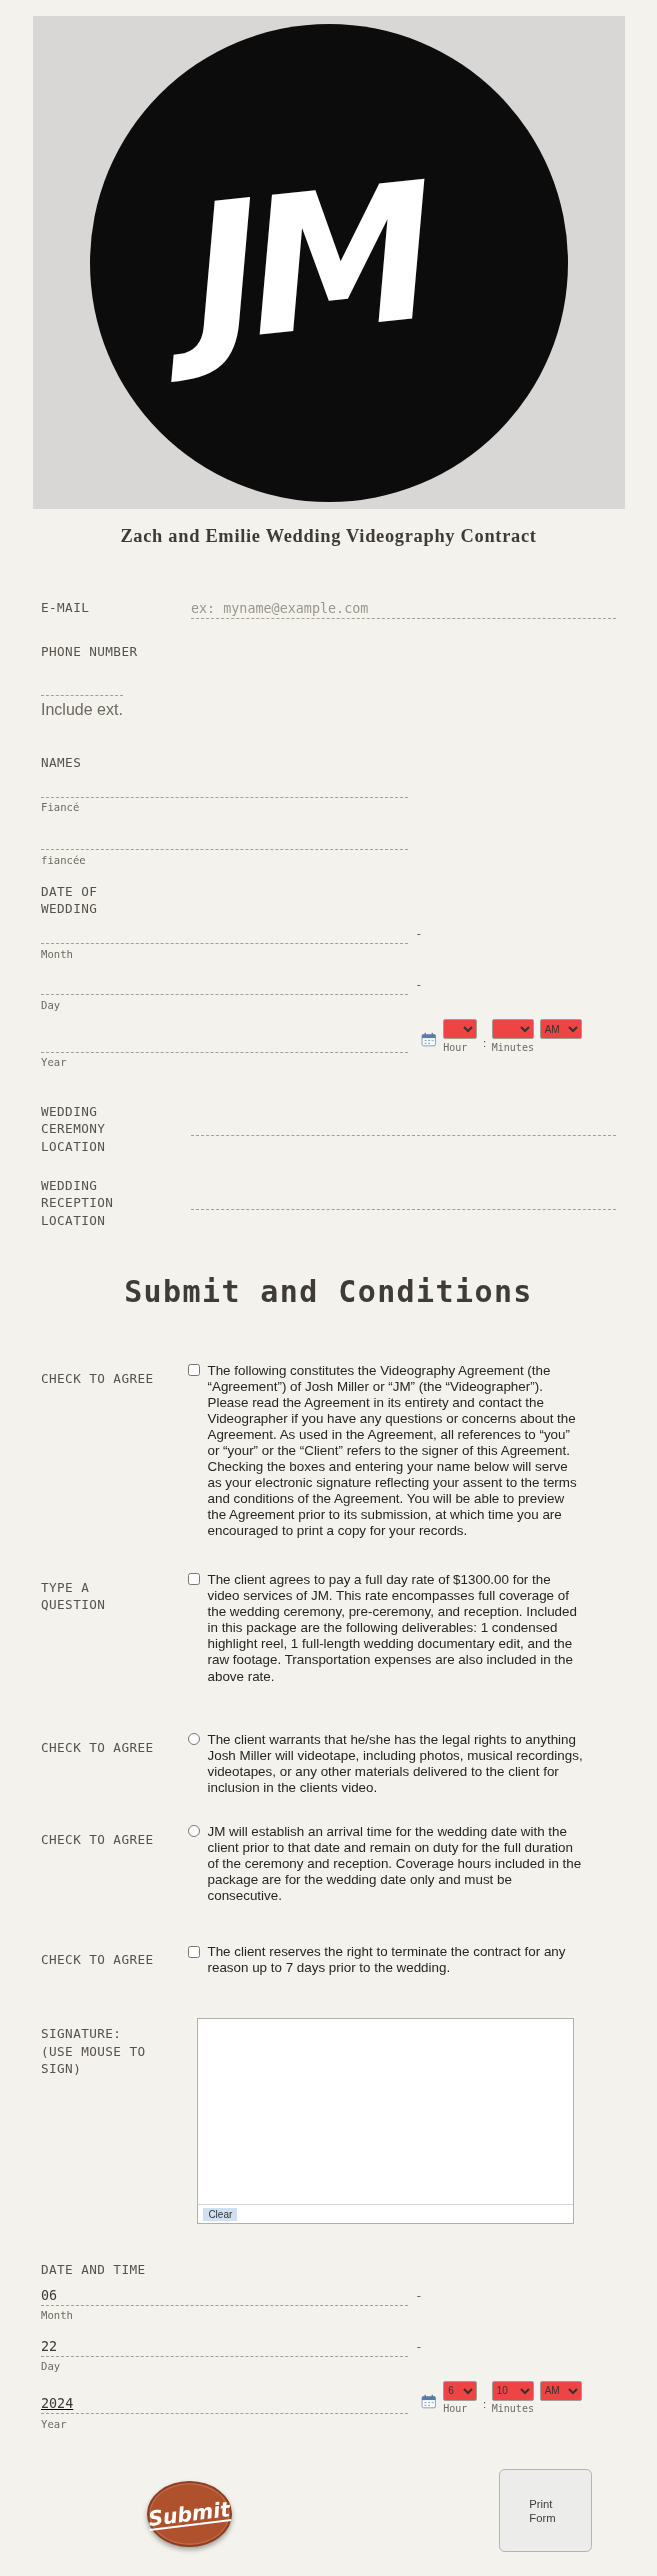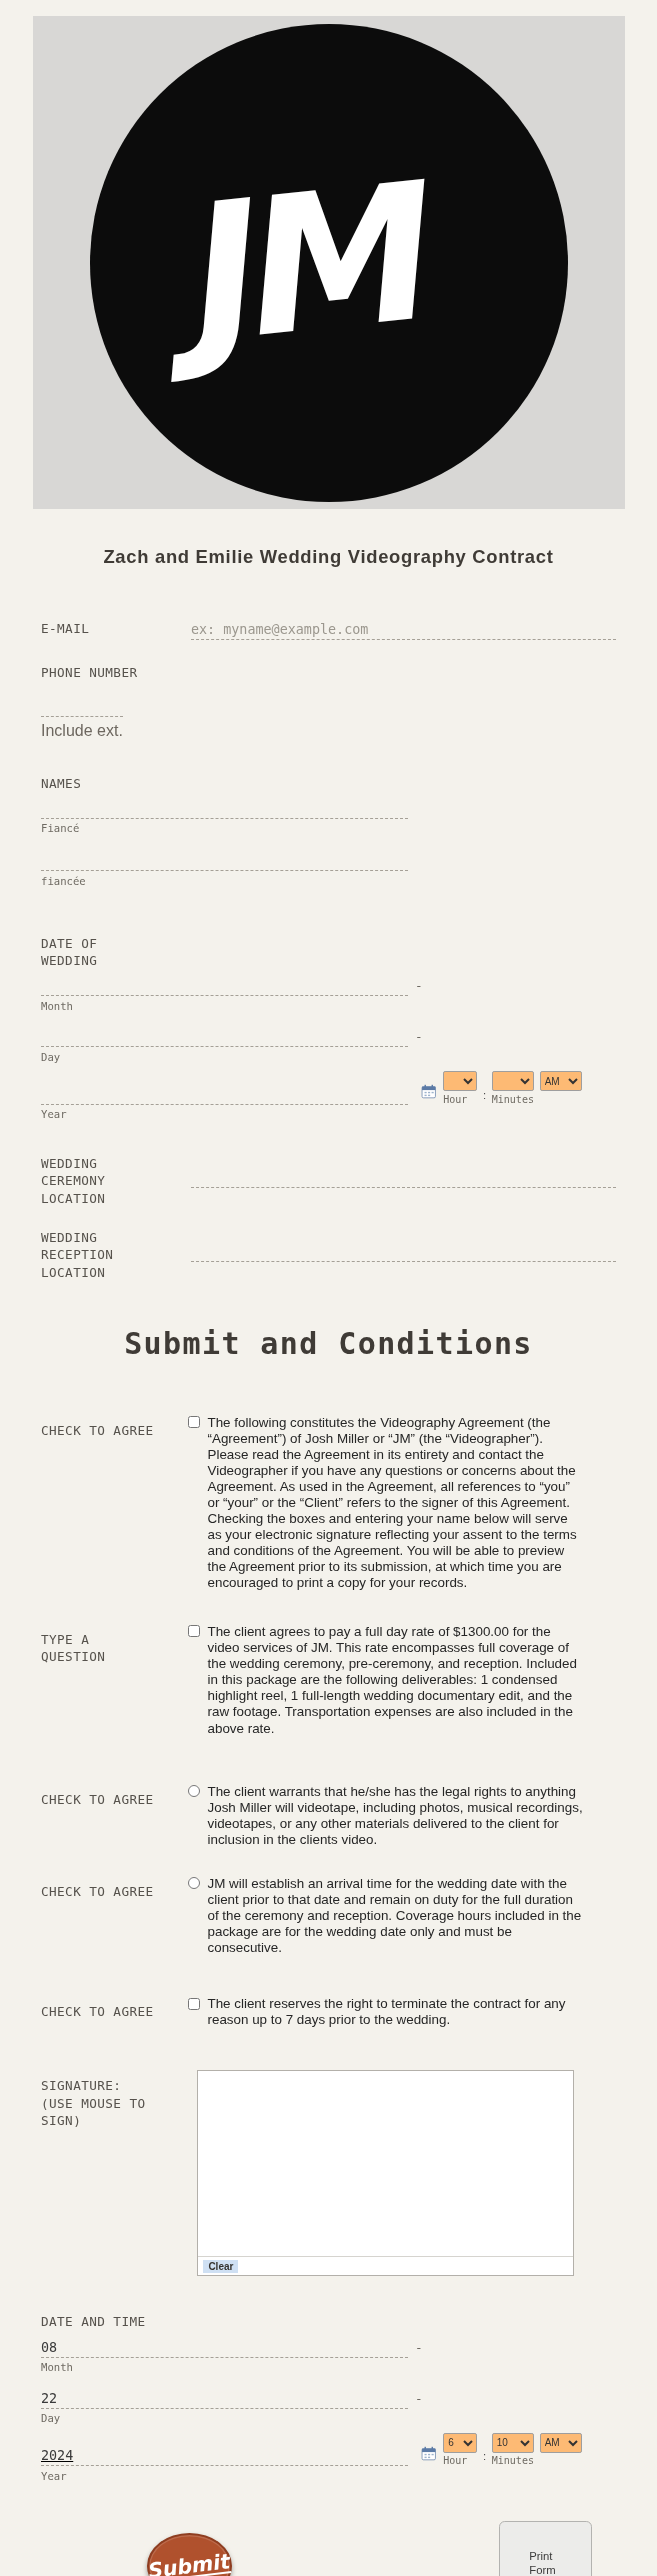--- a/index.html
+++ b/index.html
@@ -4,71 +4,71 @@
 <style>
   * { margin:0; padding:0; box-sizing:border-box; }
   html,body { background:#e9e7e1; }
   body { width:657px; margin:0 auto; font-family:"Liberation Sans", sans-serif; }
   .page { width:657px; height:2576px; background:#f4f2ec; position:relative; overflow:hidden; }
 
   
   .banner { height:493px; margin:16.3px 32.5px 0 32.5px; background:#d8d7d5; display:flex; align-items:center; justify-content:center; overflow:hidden; }
   .logo-circle { width:478px; height:478px; border-radius:50%; background:#0c0c0c; display:flex; align-items:center; justify-content:center; }
   .logo-text { color:#ffffff; font-family:"DejaVu Sans", sans-serif; font-weight:900; font-style:italic; font-size:189px; line-height:1; transform:rotate(-6deg) translateX(-21px); letter-spacing:-12.7px; }
-  .title { margin-top:37px; text-align:center; font-family:Liberation Sans, sans-serif; font-weight:bold; font-size:18.4px; letter-spacing:0.7px; color:#3f3b36; }
+  .title { margin-top:17px; text-align:center; font-family:Liberation Serif, serif; font-weight:bold; font-size:18.4px; letter-spacing:0.7px; color:#3f3b36; }
 
   
   .form { padding:0 41px;gap:9px; }
   .frow { display:flex; align-items:flex-start; }
   .row-label { width:141px; padding-right:25.4px; flex:none; font-family:"DejaVu Sans Mono", monospace; font-size:12.7px; letter-spacing:0.4px; color:#56524c; line-height:1.35; padding-top:7px; }
   .field-col { flex:1; }
   .input-line { border-bottom:0.7px dashed #a5a097; height:27px; width:100%; font-family:"DejaVu Sans Mono", monospace; font-size:13.4px; color:#3a3a3a; display:flex; align-items:flex-end; padding-bottom:2.1px; background:transparent; }
   .input-line.placeholder { color:#9b978e; }
   .sublabel { font-family:"DejaVu Sans Mono", monospace; font-size:10.6px; color:#6e6a62; margin-top:3.5px; }
   .hint { font-size:16px; color:#6d675f; margin-top:4.2px; }
   .stack { padding:0 41px; }
   .stack .row-label { padding-top:0; width:auto; padding-right:0; }
   .narrow { max-width:367px; }
   .dash-sep { font-family:"DejaVu Sans Mono", monospace; font-size:12.7px; color:#6e6a62; margin-left:7px; align-self:flex-end; padding-bottom:2.8px; }
 
   
   .time-widget { display:flex; align-items:flex-end; gap:5.7px; margin-left:12.7px; }
   .cal-btn { background:transparent; border:none; cursor:pointer; padding:0 1.4px 2.8px 0; }
   .tcol { display:flex; flex-direction:column; align-items:flex-start; }
-  select { font-family:"Liberation Sans", sans-serif; font-size:10px; color:#333; height:20px; background:#fdba74; border:0.7px solid #9e9e9e; border-radius:2.1px; }
+  select { font-family:"Liberation Sans", sans-serif; font-size:10px; color:#333; height:20px; background:#ef4444; border:0.7px solid #9e9e9e; border-radius:2.1px; }
   .sel-hour { width:34px; } .sel-min { width:42px; } .sel-ampm { width:42px; }
   .colon { font-size:11.3px; color:#4a4a4a; padding-bottom:4.2px; }
   .tsub { font-family:"DejaVu Sans Mono", monospace; font-size:10px; color:#6e6a62; margin-top:2.8px; }
 
   
   .terms-heading { margin-top:45px; text-align:center; font-family:"DejaVu Sans Mono", monospace; font-weight:bold; font-size:30px; letter-spacing:1.4px; color:#3f3b36; }
   .terms-sub { margin:44px auto 0 auto; max-width:495px; text-align:center; font-family:"DejaVu Sans Mono", monospace; font-size:13.4px; letter-spacing:1.8px; color:#6b675f; line-height:1.45; }
   .agree-row { display:flex; align-items:flex-start; padding:0 41px; }
   .agree-body { display:flex; align-items:flex-start; gap:7.8px; margin-left:5.7px; flex:1; }
   .agree-ctl { width:12px; height:12px; margin-top:1.4px; flex:none; accent-color:#4a6da7; }
   .agree-text { font-size:13.4px; line-height:1.2; color:#262626; max-width:376px; }
 
   
-  .sig-pad { width:377px; height:206px; background:#ffffff; border:0.7px solid #b3b0aa; display:flex; flex-direction:column; justify-content:flex-end;font-weight:bold; }
+  .sig-pad { width:377px; height:206px; background:#ffffff; border:0.7px solid #b3b0aa; display:flex; flex-direction:column; justify-content:flex-end; }
   .sig-footer { border-top:0.7px solid #d6d4cf; padding:2.8px 5.7px; }
   .clear-link { display:inline-block; background:#cfe0f3; color:#35332f; font-size:10px; padding:0.7px 5px; cursor:pointer; }
 
   
   .footer { position:relative; height:134px; margin-top:31px; }
   .submit-btn { position:absolute; left:147px; top:20px; width:85px; height:66px; border-radius:50%; background:#b0512d; border:2.1px solid #8e3d20; box-shadow:0 2.8px 5.7px rgba(0,0,0,0.35), inset 0 0 0 1.4px rgba(255,255,255,0.15); cursor:pointer; display:flex; align-items:center; justify-content:center; }
   .submit-btn span { color:#ffffff; font-family:"DejaVu Sans", sans-serif; font-weight:900; font-style:italic; font-size:20.5px; transform:rotate(-7deg); text-decoration:underline; text-underline-offset:2.8px; }
   .print-btn { position:absolute; right:65px; top:8.5px; width:93px; height:83px; background:#ececea; border:0.7px solid #b3b3b0; border-radius:5.7px; cursor:pointer; display:flex; align-items:center; justify-content:center; gap:5px; padding:5.7px; }
   .print-btn .plabel { font-size:11.3px; color:#3c3c3c; line-height:1.25; text-align:left; width:32.5px; }
 
   
   .mt-row-email { margin-top:45px; }
   .mt-row-phone { margin-top:17px;flex-direction:column; }
   .mt-names { margin-top:35px; }
   .mt-field2 { margin-top:10px; }
-  .mt-date { margin-top:48px; }
+  .mt-date { margin-top:17px; }
   .mt-dateline { margin-top:8.5px; }
   .mt-ceremony { margin-top:28px; }
   .mt-reception { margin-top:15.5px; }
   .mt-item1 { margin-top:54px; }
   .mt-item2 { margin-top:32.5px; }
   .mt-item3 { margin-top:47px; }
   .mt-item4 { margin-top:28px; }
   .mt-item5 { margin-top:40px; }
   .mt-sig { margin-top:42px; }
   .mt-datetime { margin-top:37px; }
@@ -227,21 +227,21 @@
           <span class="clear-link">Clear</span>
         </div>
       </div>
     </div>
   </div>
 
   <div class="stack mt-datetime">
     <div class="row-label" style="width:170px;margin-top:36px;">DATE AND TIME</div>
     <div style="display:flex;">
       <div class="narrow" style="flex:none; width:367px;">
-        <div class="input-line">08</div>
+        <div class="input-line">06</div>
       </div>
       <span class="dash-sep">-</span>
     </div>
     <div class="sublabel">Month</div>
     <div style="display:flex;" class="mt-dateline">
       <div class="narrow" style="flex:none; width:367px;">
         <div class="input-line">22</div>
       </div>
       <span class="dash-sep">-</span>
     </div>

